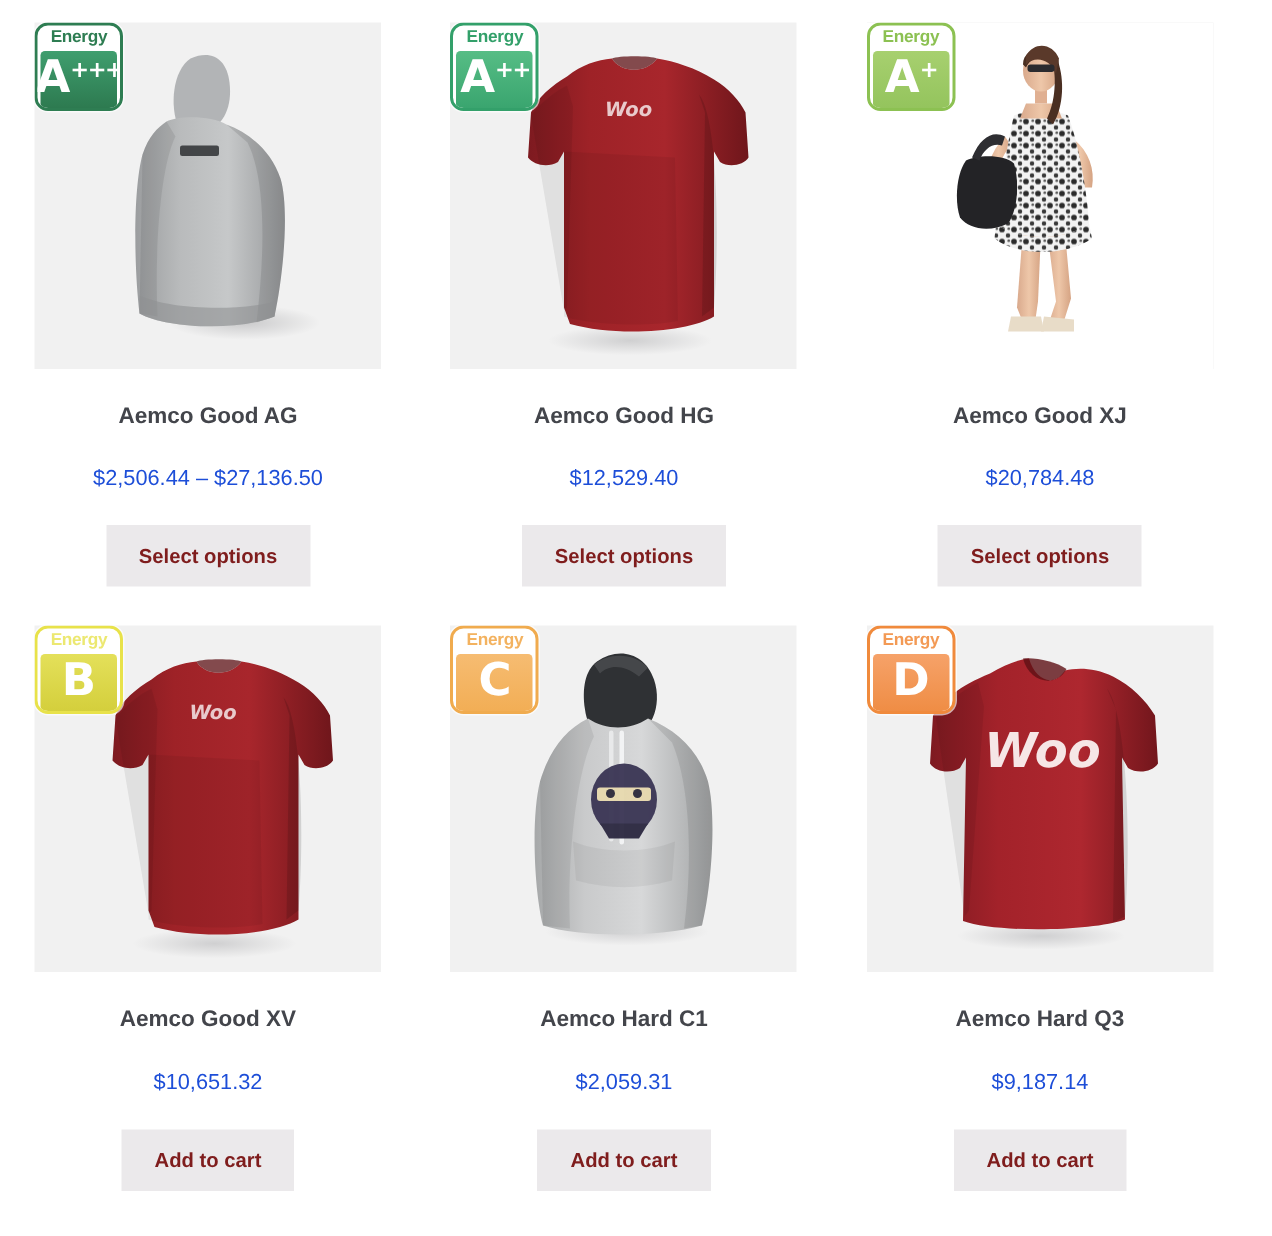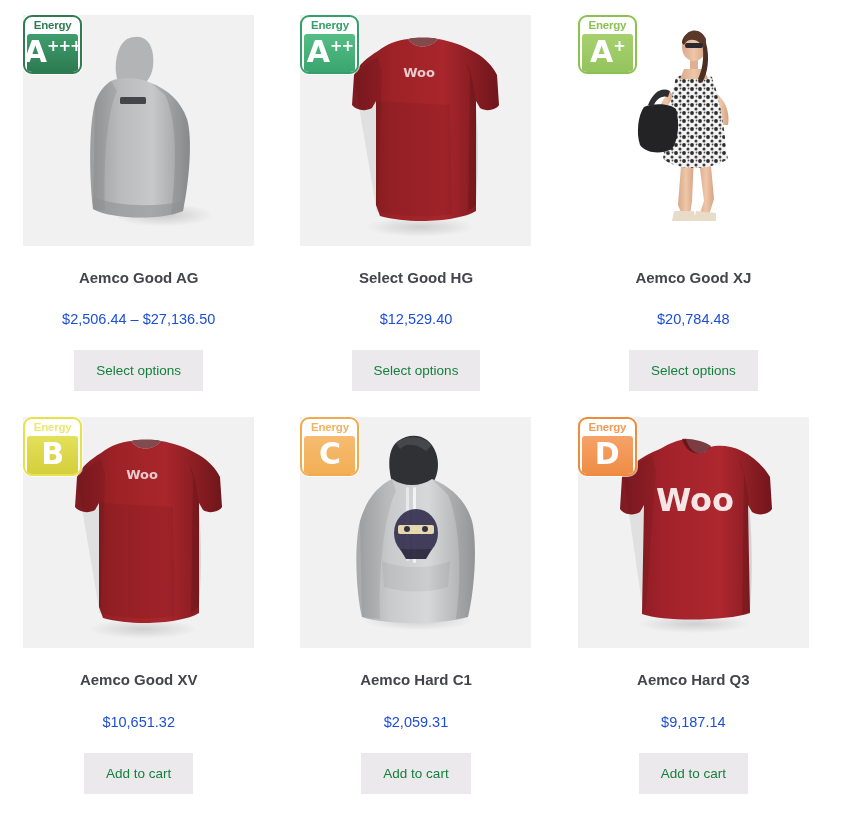--- a/index.html
+++ b/index.html
@@ -109,34 +109,34 @@
   .product-price {
     margin-top: 10px;
     font-size: 14.5px;
     color: #1d4ed8;
     text-align: center;
     line-height: 19px;
   }
   .product-button {
     margin-top: 21px;
     background: #ebe9eb;
-    color: #15803d;
+    color: #7f1d1d;
     border: none;
     font-family: "Liberation Sans", sans-serif;
     font-size: 13.5px;
-    font-weight: normal;
+    font-weight: bold;
     padding: 13px 22px;
     cursor: pointer;
     line-height: 15px;
     border-radius: 0;
     text-align: center;
   }
 
   
-  .scene { position: absolute; inset: 0; }
+  .scene { position: absolute; inset: 0; font-style: italic; }
 </style>
 </head>
 <body>
 
 <div class="shop-grid" id="grid">
     <div class="product">
     <div class="product-thumb">
       <div class="scene">
 
   <svg class="thumb-canvas" viewBox="0 0 231 231" preserveAspectRatio="xMidYMid meet">
@@ -207,21 +207,21 @@
   </svg>
       </div>
       <div class="energy-badge" style="border-color:#33a06a">
         <div class="energy-word" style="color:#33a06a">Energy</div>
         <div class="energy-plate" style="background:linear-gradient(180deg, #56bd85 0%, #3aa56f 100%)">
           <span class="grade">A</span>
             <span class="plus">++</span>
         </div>
       </div>
     </div>
-    <h2 class="product-title">Select Good HG</h2>
+    <h2 class="product-title">Aemco Good HG</h2>
     <span class="product-price">$12,529.40</span>
     <button class="product-button">Select options</button>
   </div>
     <div class="product">
     <div class="product-thumb">
       <div class="scene">
 
   <svg class="thumb-canvas" viewBox="0 0 231 231" preserveAspectRatio="xMidYMid meet">
     <defs>
       <pattern id="floral" width="8" height="8" patternUnits="userSpaceOnUse">

